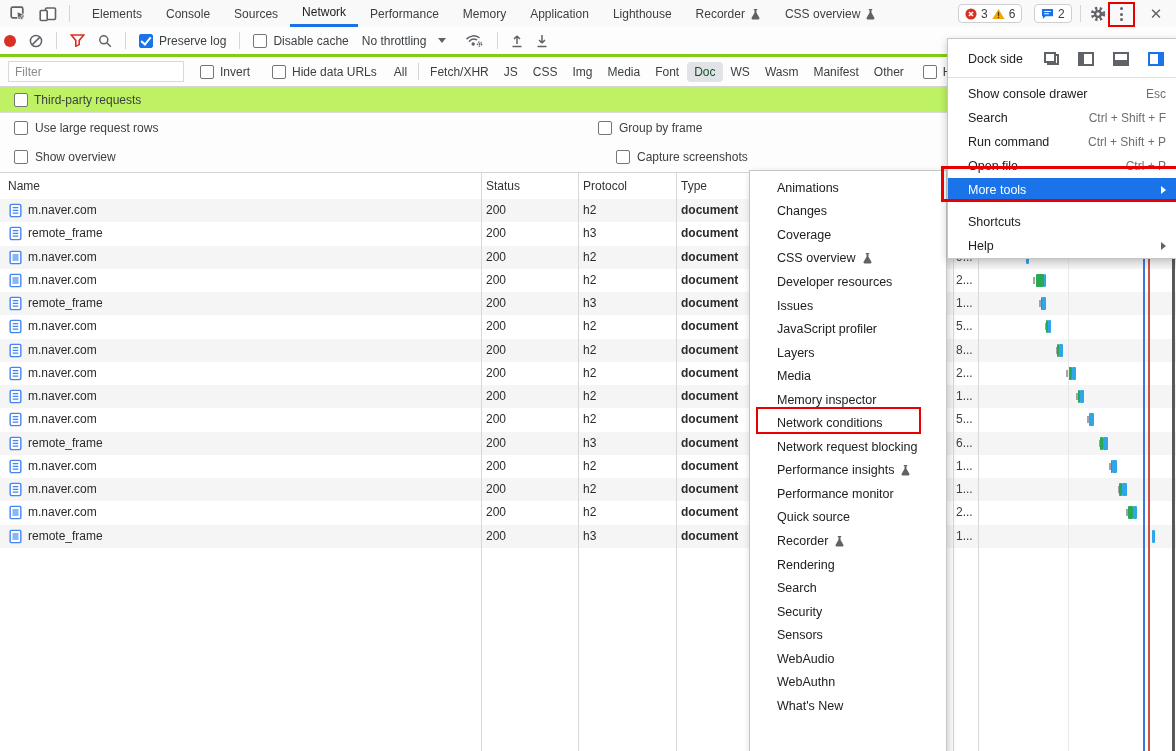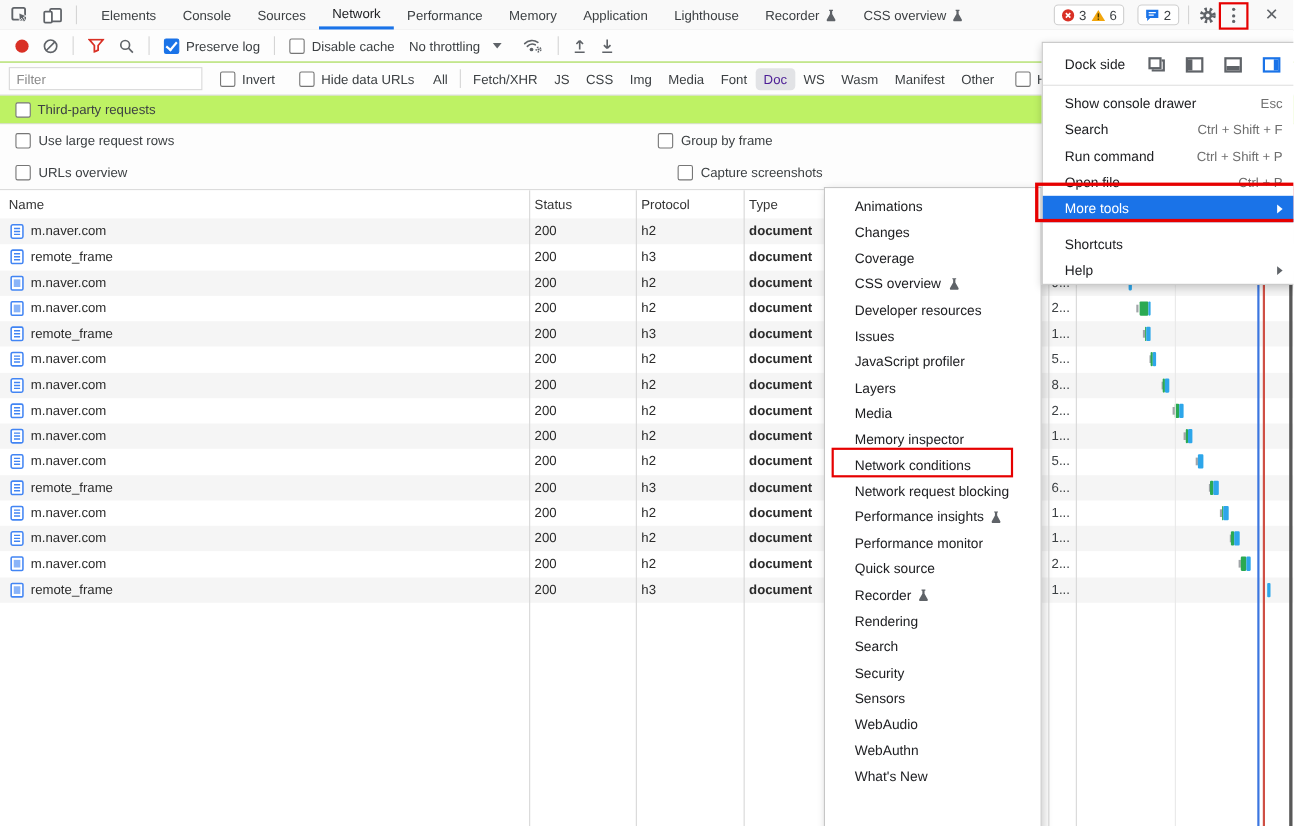--- a/index.html
+++ b/index.html
@@ -16,36 +16,36 @@
   .flask{display:inline-flex;align-items:center;}
   .pill{position:absolute;top:4px;height:19px;border:1px solid #cfcfcf;border-radius:4px;background:#fff;
         display:flex;align-items:center;gap:4px;padding:0 6px;box-sizing:border-box;}
   .badge-num{color:#3c4043;}
   .icon-btn{position:absolute;top:3px;width:22px;height:22px;display:flex;align-items:center;justify-content:center;}
   .kebab{display:flex;flex-direction:column;gap:2.5px;}
   .kebab i{width:3px;height:3px;border-radius:50%;background:#5f6368;}
   .close-x{font-size:15px;color:#5f6368;line-height:22px;}
   
   .net-toolbar{position:absolute;left:0;top:27px;width:1176px;height:30px;background:#fdfdfd;
-               border-bottom:1px solid #84cc16;display:flex;align-items:center;gap:13px;padding-left:14px;box-sizing:border-box;}
+               border-bottom:3px solid #84cc16;display:flex;align-items:center;gap:13px;padding-left:4px;box-sizing:border-box;}
   .rec-dot{width:12px;height:12px;border-radius:50%;background:#d93025;}
   .grp{display:flex;align-items:center;gap:6px;color:#3c4043;}
   .caret{width:0;height:0;border-left:4px solid transparent;border-right:4px solid transparent;border-top:5px solid #5f6368;margin-left:6px;}
   
   .cb{width:12px;height:12px;border:1.4px solid #767676;border-radius:2px;background:#fff;display:inline-block;position:relative;box-sizing:content-box;}
   .cb.on{background:#1a73e8;border-color:#1a73e8;}
   .cb.on::after{content:"";position:absolute;left:3px;top:0.5px;width:4px;height:8px;border:solid #fff;border-width:0 2px 2px 0;transform:rotate(40deg);}
   
   .filter-bar{position:absolute;left:0;top:57px;width:1176px;height:30px;background:#fdfdfd;
               border-bottom:1px solid #d4d4d4;display:flex;align-items:center;padding-left:8px;box-sizing:border-box;color:#3c4043;}
   .filter-input{width:162px;height:19px;border:1px solid #d9d9d9;background:#fff;font:12px "Liberation Sans",sans-serif;
                 padding:0 6px;color:#202124;margin-right:16px;}
   .filter-input::placeholder{color:#8a8a8a;}
   .chip{padding:3px 7px;border-radius:4px;color:#3c4043;}
-  .chip.active{background:#e2e3e6;color:#4c1d95;text-align:center;}
+  .chip.active{background:#e2e3e6;color:#14532d;text-align:center;}
   .chips{display:flex;align-items:center;gap:1px;}
   
   .opt-row1{position:absolute;left:0;top:87px;width:1176px;height:26px;border-bottom:1px solid #dcdcdc;
             display:flex;align-items:center;padding-left:14px;box-sizing:border-box;background:#bef264;}
   .opt-pane{position:absolute;left:0;top:113px;width:1176px;height:59px;border-bottom:1px solid #d4d4d4;background:#fdfdfd;}
   .opt{position:absolute;display:flex;align-items:center;gap:7px;color:#3c4043;}
   
   .thead{position:absolute;left:0;top:173px;width:1176px;height:26px;background:#fff;border-bottom:1px solid #cfcfcf;}
   .thead span{position:absolute;line-height:26px;color:#333;}
   .hname{left:8px;}.hstatus{left:486px;}.hproto{left:583px;}.htype{left:681px;}
@@ -301,21 +301,21 @@
     <span class="opt" style="left:14px;top:8px;">
       <span class="cb"></span>
       <span>Use large request rows</span>
     </span>
     <span class="opt" style="left:598px;top:8px;">
       <span class="cb"></span>
       <span>Group by frame</span>
     </span>
     <span class="opt" style="left:14px;top:37px;">
       <span class="cb"></span>
-      <span>URLs overview</span>
+      <span>Show overview</span>
     </span>
     <span class="opt" style="left:616px;top:37px;">
       <span class="cb"></span>
       <span>Capture screenshots</span>
     </span>
   </div>
 
   <div class="thead">
     <span class="hname">Name</span>
     <span class="hstatus">Status</span>

